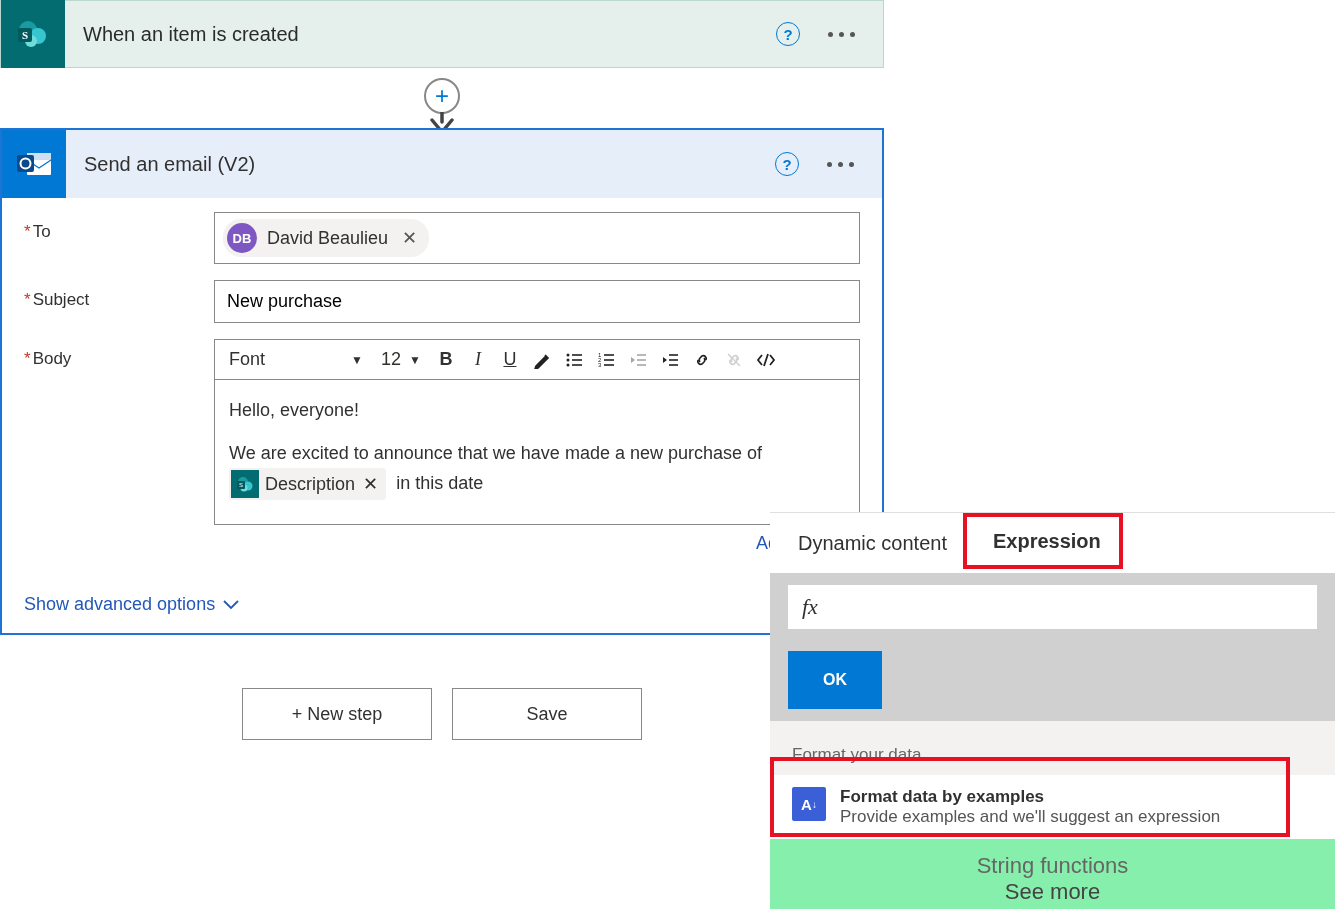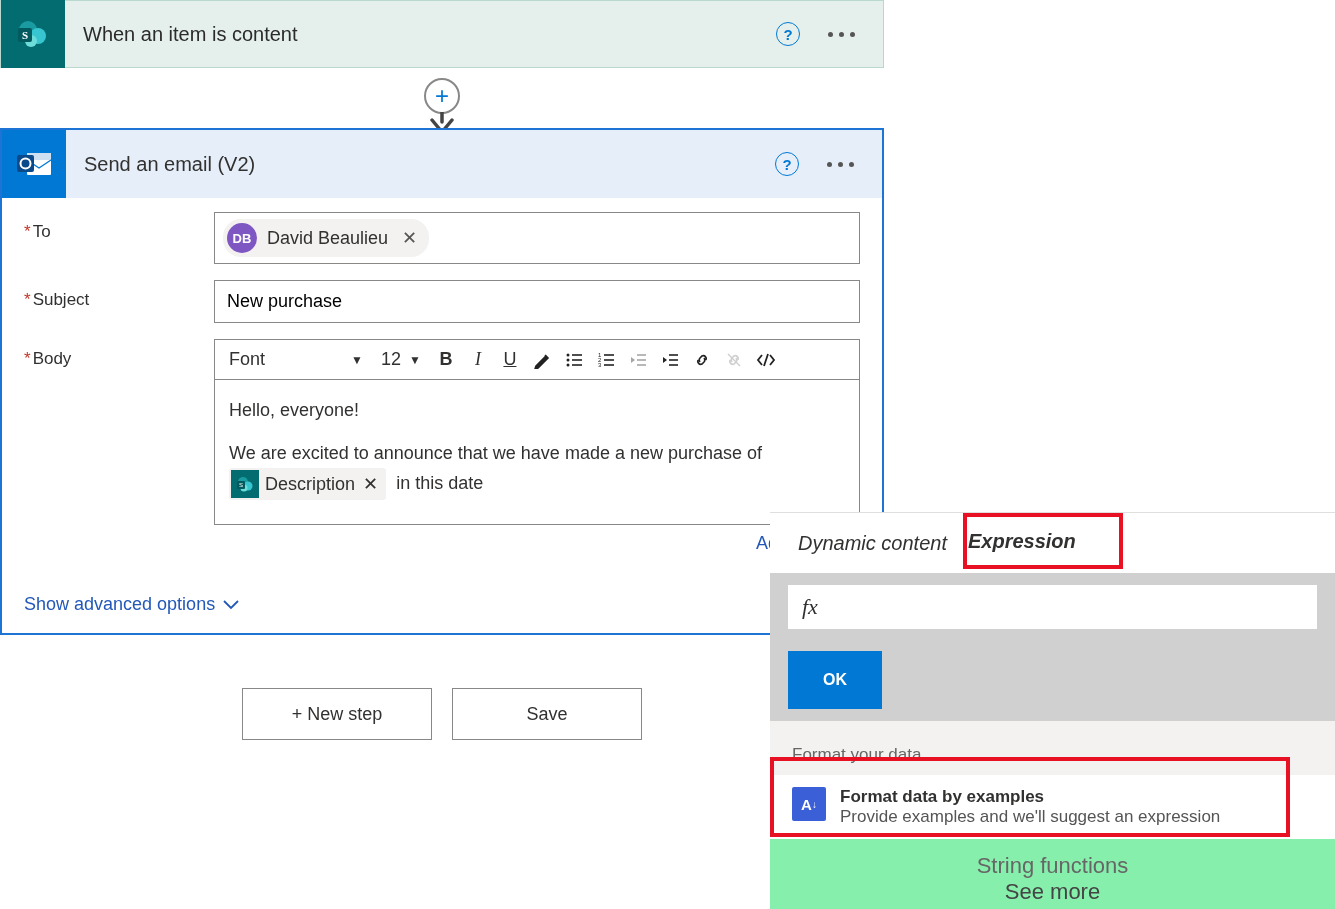--- a/index.html
+++ b/index.html
@@ -134,23 +134,22 @@
     width: 190px; height: 52px; border: 1px solid #8a8886; background: #fff;
     display: flex; align-items: center; justify-content: center; font-size: 18px;
   }
 
   
   .expr-panel {
     position: absolute; left: 770px; top: 512px; right: 0; width: 565px; height: 397px;
     background: #fff; border-top: 1px solid #e1dfdd;
   }
   .expr-tabs {
-    height: 60px; display: flex; align-items: center; gap: 17px; padding: 0 26px;
+    height: 60px; display: flex; align-items: center; gap: 42px; padding: 0 26px;
     background: #fff;
-    font-style: italic;
   }
   .expr-tab { font-size: 20px; color: #323130; padding: 12px 2px; }
   .expr-tab.active { font-weight: 600; border-bottom: 3px solid #0078d4; }
   .red-box-tab {
     position: absolute; left: 193px; top: 0; width: 160px; height: 56px;
     border: 4px solid #e81123; pointer-events: none;
   }
 
   .expr-graybar { background: #d0d0d0; padding: 12px 18px; }
   .fx-row {
@@ -193,21 +192,21 @@
   <div class="trigger-card">
     <div class="trigger-icon">
       <svg width="34" height="34" viewBox="0 0 34 34">
         <circle cx="12" cy="13" r="9" fill="#1a9ba1"></circle>
         <circle cx="22" cy="19" r="8" fill="#37c6d0"></circle>
         <circle cx="15" cy="24" r="6" fill="#6eddda"></circle>
         <rect x="2" y="11" width="14" height="14" rx="2" fill="#025a5e"></rect>
         <text x="9" y="22" text-anchor="middle" fill="#fff" font-size="11" font-family="Segoe UI" font-weight="600">S</text>
       </svg>
     </div>
-    <div class="trigger-title">When an item is content</div>
+    <div class="trigger-title">When an item is created</div>
     <div class="card-actions">
       <div class="help-icon">?</div>
       <div class="more-icon">
           <div></div>
           <div></div>
           <div></div>
         </div>
     </div>
   </div>
 

